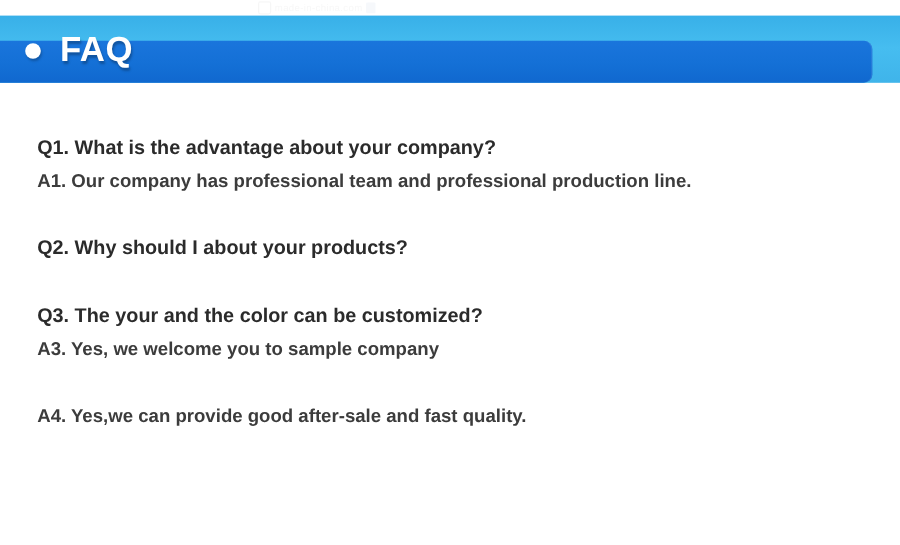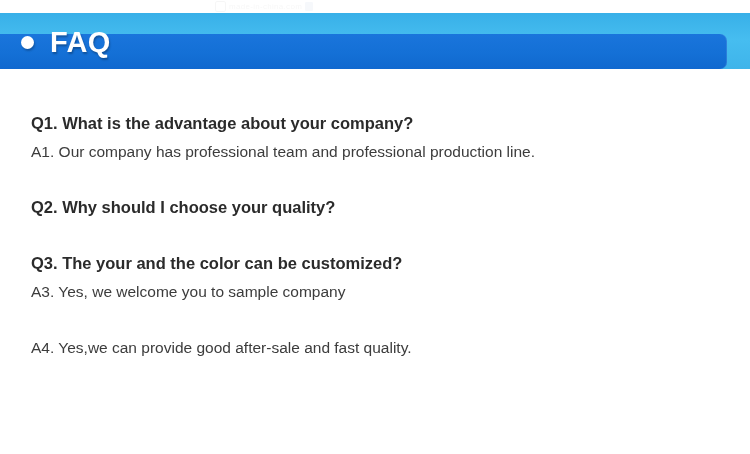--- a/index.html
+++ b/index.html
@@ -125,21 +125,21 @@
   }
   .faq-question {
     font-size: 16.5px;
     font-weight: bold;
     color: #2b2b2b;
     line-height: 27px;
     white-space: nowrap;
   }
   .faq-answer {
     font-size: 15.5px;
-    font-weight: normal;
+    font-weight: bold;
     color: #3c3c3c;
     line-height: 27px;
     margin-top: 1px;
     white-space: nowrap;
   }
 </style>
 </head>
 <body>
 
 <div class="watermark">
@@ -158,21 +158,21 @@
 </div>
 
 <div class="faq-list">
 
   <div class="faq-item">
     <div class="faq-question">Q1. What is the advantage about your company?</div>
     <div class="faq-answer">A1. Our company has professional team and professional production line.</div>
   </div>
 
   <div class="faq-item">
-    <div class="faq-question">Q2. Why should I choose your quality?</div>
+    <div class="faq-question">Q2. Why should I about your products?</div>
   </div>
 
   <div class="faq-item">
     <div class="faq-question">Q3. The your and the color can be customized?</div>
     <div class="faq-answer">A3. Yes, we welcome you to sample company</div>
   </div>
 
   <div class="faq-item">
     <div class="faq-answer">A4. Yes,we can provide good after-sale and fast quality.</div>
   </div>

